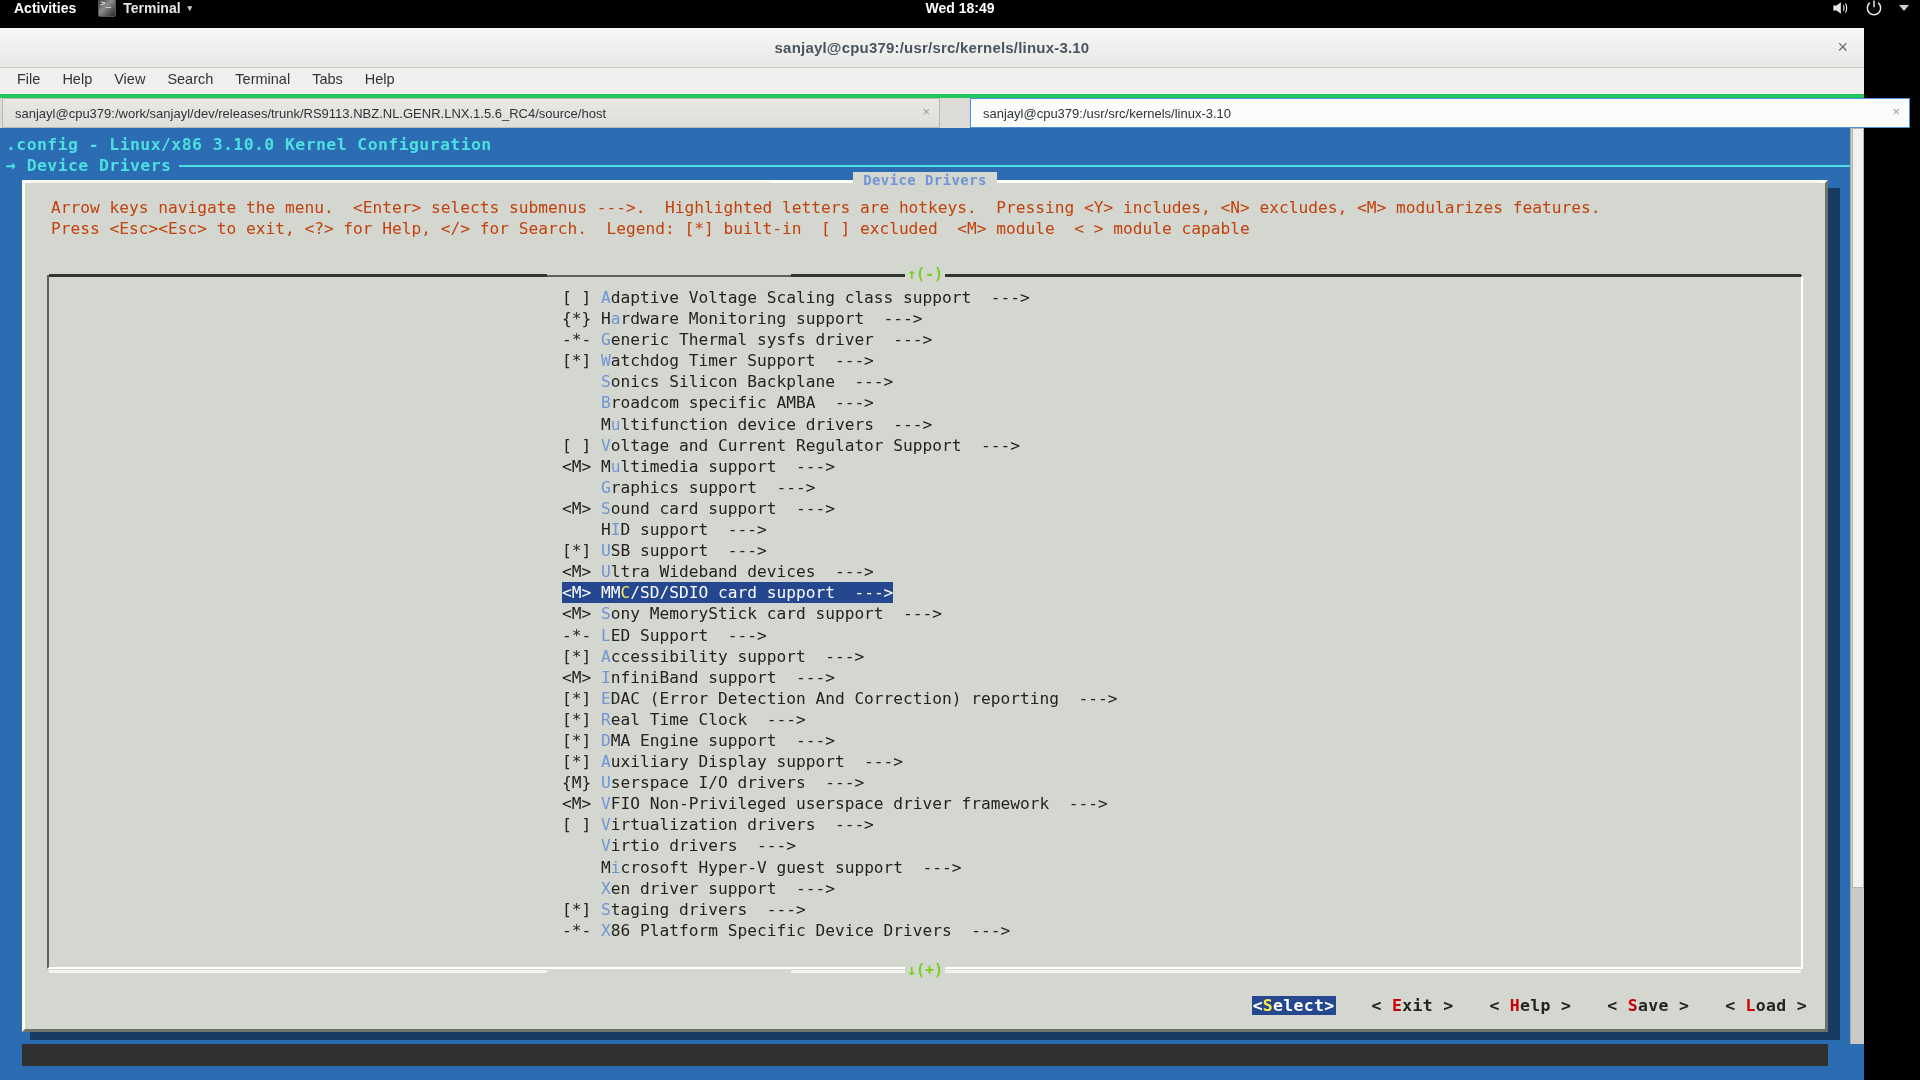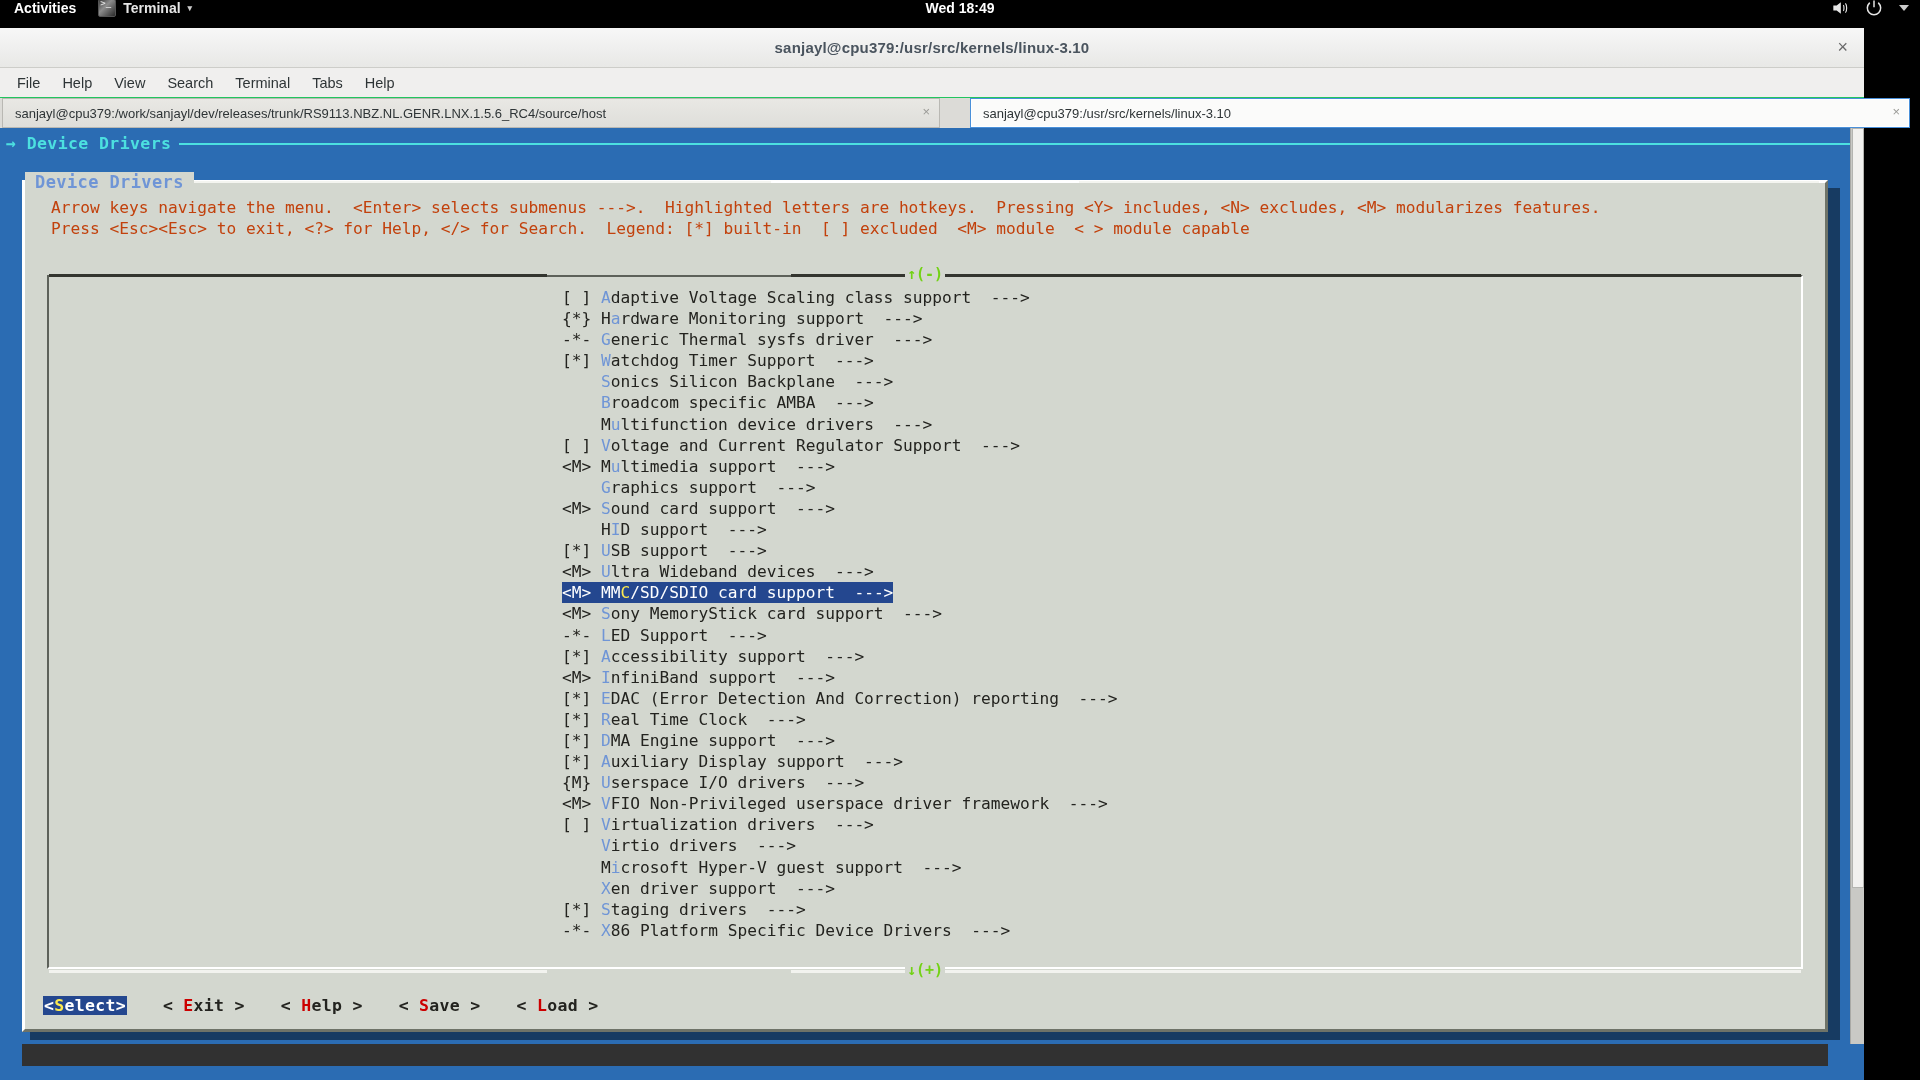--- a/index.html
+++ b/index.html
@@ -50,22 +50,22 @@
     position: relative;
   }
   #wtitle { font-size: 15px; font-weight: bold; color:#4a545e; letter-spacing:.2px;}
   #wclose {
     position:absolute; right: 16px; top: 11px;
     font-size: 18px; color:#6a6a6a; line-height:16px; cursor:pointer;
     font-family:"Liberation Sans",sans-serif;
   }
   #menubar {
     height: 30px; flex:0 0 30px;
-    background:#f0efee; border-bottom:1px solid #22c55e;
-    display:flex; align-items:center; padding-left: 6px;
+    background:#f0efee; border-bottom:4px solid #22c55e;
+    display:flex; padding-left: 6px;
   }
   .mi { font-size: 14.5px; color:#2e3436; padding: 3px 11px; cursor:pointer; }
 
   #tabbar {
     height: 30px; flex:0 0 30px;
     background:#dcdbd7; display:flex; align-items:stretch;
     padding: 0 2px; gap:12px;
   }
   .tab {
     display:flex; align-items:center; position:relative;
@@ -108,21 +108,21 @@
     position:absolute; left: 22px; top: 52px; right: 36px; bottom: 12px;
     background:#d3d7cf;
     border: 3px solid; border-color:#ffffff #6e7368 #6e7368 #ffffff;
   }
   #dialog-shadow {
     position:absolute; left: 30px; top: 60px; right: 24px; bottom: 4px;
     background: rgba(0,0,0,.45);
   }
   #dlg-title {
     position:absolute; top: -11px; left:0; right:0;
-    text-align:left; font-size:17px; font-weight:bold; color:#6f95d6;
+    text-align:center; font-size:14px; font-weight:bold; color:#6f95d6;
     letter-spacing:.4px;
   }
   #dlg-title span { background:#d3d7cf; padding: 0 10px; position:relative; }
   #dlg-title::before, #dlg-title::after { content:""; }
   .dlg-line {
     position:absolute; top: -2px; height:2px; background:#f4f5f0;
   }
   #dlgline-l { left: 6px; width: 740px; }
   #dlgline-r { right: 6px; width: 740px; }
 
@@ -160,21 +160,21 @@
   .row { white-space:pre; padding-left: 513px; color:#23231f; }
   .row .hot { color:#6f95d6; }
   .row.selected {
     background:#24478f; color:#ffffff; display:inline-block; padding-left:0;
     margin-left: 513px;
   }
   .row.selected .hot { color:#fce94f; }
 
   #buttons {
     position:absolute; bottom: 14px; left: 0; right: 0;
-    text-align:left; font-family:"DejaVu Sans Mono", monospace;
+    text-align:right; font-family:"DejaVu Sans Mono", monospace;
     font-size: 16.5px; font-weight: bold; color:#23231f;
     letter-spacing: .3px;
   }
   .btn { display:inline-block; margin: 0 18px; white-space:pre; cursor:pointer; }
   .btn .bhot { color:#cc0000; }
   .btn.primary { background:#24478f; color:#ffffff; margin: 0 18px; padding: 0 1px;}
   .btn.primary .bhot { color:#fce94f; }
 
   
   #term-scroll {
@@ -240,20 +240,21 @@
     </div>
     <div class="tab active" id="tab2">
       <span>sanjayl@cpu379:/usr/src/kernels/linux-3.10</span>
       <span class="tabclose">×</span>
     </div>
   </div>
 
   <div id="termwrap">
     <div id="term">
 
+      <div id="kc-title" class="mono">.config - Linux/x86 3.10.0 Kernel Configuration</div>
       <div id="kc-path-row">
         <div id="kc-path" class="mono">→ Device Drivers</div>
         <div id="kc-rule"></div>
       </div>
 
       <div id="dialog-shadow"></div>
       <div id="dialog">
         <div class="dlg-line" id="dlgline-l"></div>
         <div class="dlg-line" id="dlgline-r"></div>
         <div id="dlg-title"><span>Device Drivers</span></div>

